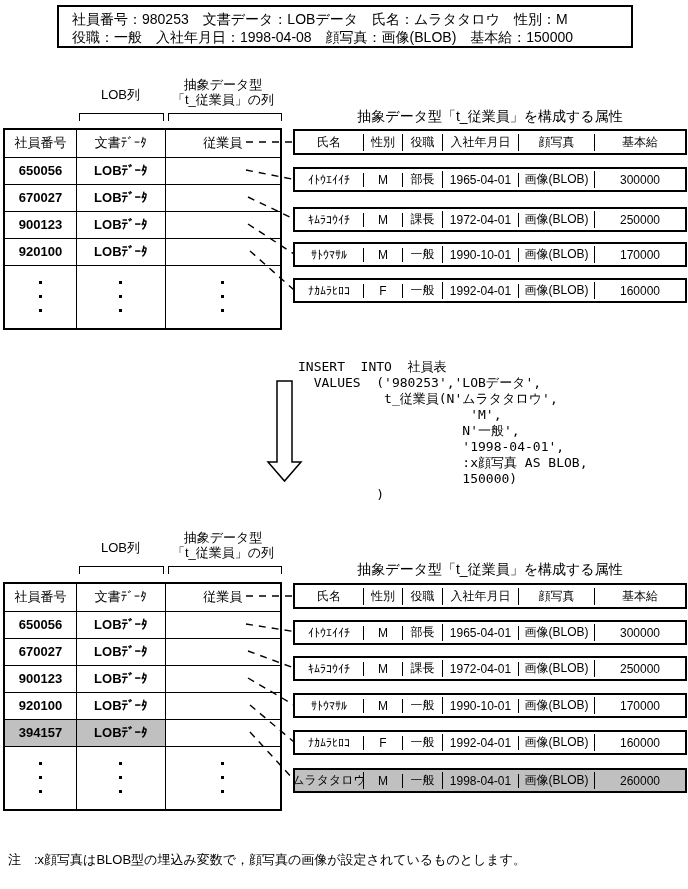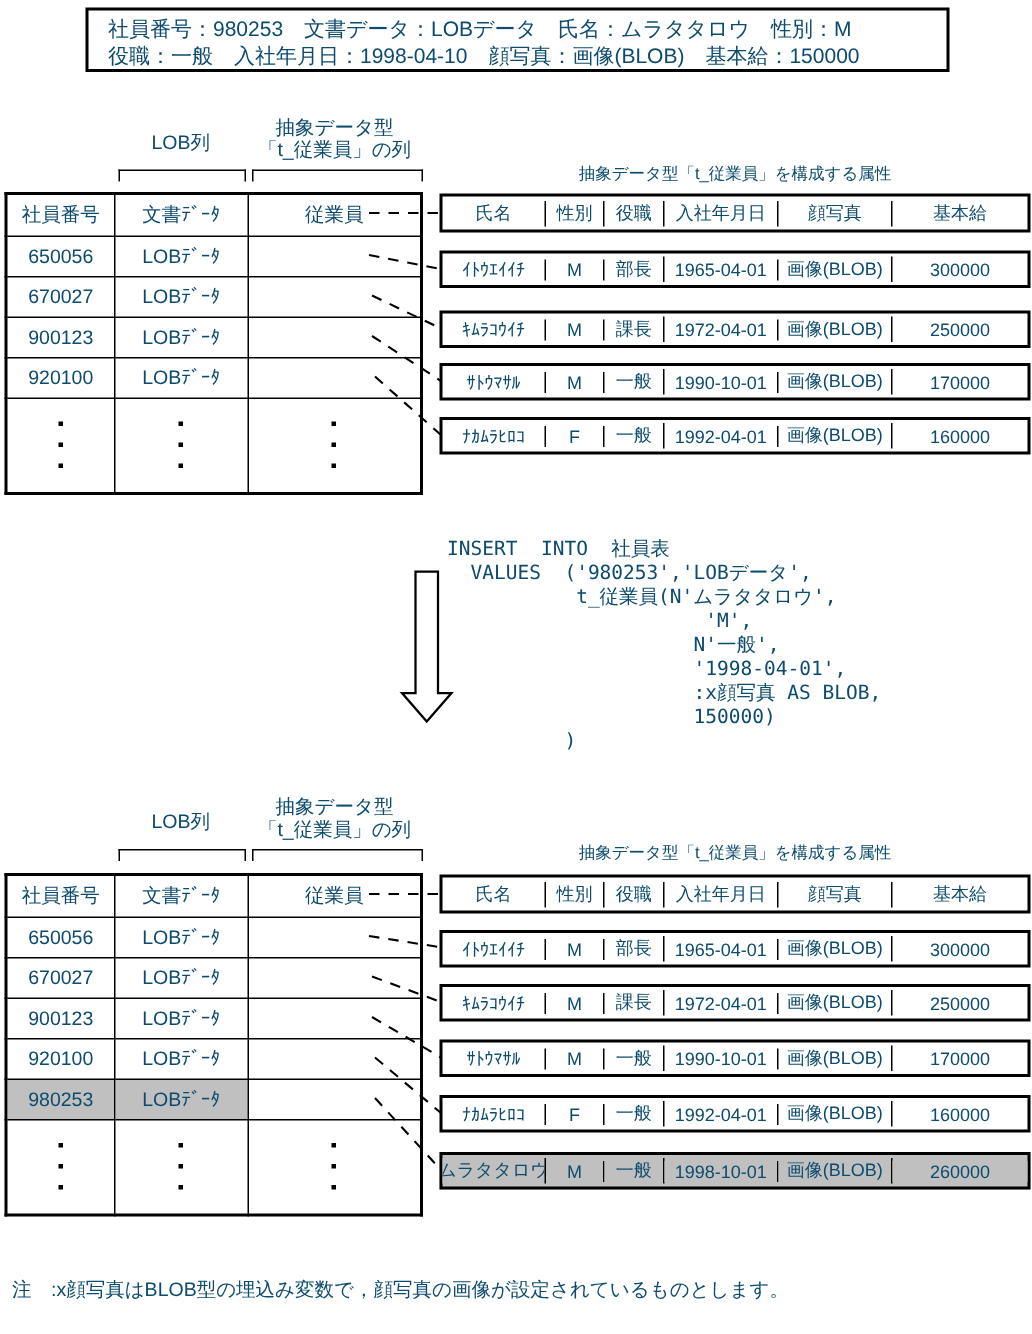--- a/index.html
+++ b/index.html
@@ -1,37 +1,37 @@
 <!DOCTYPE html>
 <html><head>
 <meta charset="utf-8">
 <style>
   html,body { margin:0; padding:0; background:#fff; }
   #canvas { position:relative; width:688px; height:889px; background:#fff;
-            font-family:"Liberation Sans","DejaVu Sans",sans-serif; color:#0c4a6e; }
+            font-family:"Liberation Sans","DejaVu Sans",sans-serif; color:#000000; }
 
   .topbox { position:absolute; left:57px; top:5px; width:576px; height:43px; box-sizing:border-box;
             border:2px solid #000; padding:3px 0 0 13px; font-size:14px; line-height:18px; white-space:nowrap; }
 
   .lbl { position:absolute; font-size:13px; line-height:15px; text-align:center; white-space:nowrap; }
   .bracket { position:absolute; height:7px; border-top:1.5px solid #000;
              border-left:1.5px solid #000; border-right:1.5px solid #000; }
 
   .emp-table { position:absolute; border-collapse:collapse; table-layout:fixed; width:279px;
                background:#fff; border:2px solid #000; z-index:1; }
   .emp-table td { border:1px solid #000; text-align:center; font-size:13px; padding:0; vertical-align:middle;
                   white-space:nowrap; overflow:hidden; }
-  tr.rh { height:28px;margin-left:28px; } tr.rd { height:27px; } tr.rdots { height:64px; }
+  tr.rh { height:28px;margin-left:28px; } tr.rd { height:27px;font-weight:bold; } tr.rdots { height:64px; }
   td.pad-r { }
   .gray { background:#c0c0c0; }
 
   .vdots { display:flex; flex-direction:column; align-items:center; gap:11px; }
   .vdots i { width:3px; height:3px; background:#000; display:block; }
 
-  .adt-title { position:absolute; left:293px; width:394px; text-align:center; font-size:11px; white-space:nowrap; }
+  .adt-title { position:absolute; left:293px; width:394px; text-align:center; font-size:14px; white-space:nowrap; }
   .adt-box { position:absolute; left:293px; width:394px; height:25px; display:flex; align-items:center;
              border:2px solid #000; background:#fff; box-sizing:border-box; z-index:2; }
   .adt-box.hdr { height:26px; }
   .adt-box>div { display:flex; align-items:center; justify-content:center; font-size:12px;
                  white-space:nowrap; overflow:hidden; }
   .cl { border-right:1px solid #000; }
   .c0{width:68px} .c1{width:38px} .c2{width:39px} .c3{width:75px} .c4{width:75px} .c5{flex:1}
   .adt-box.gray, .adt-box.gray>div { background:#c0c0c0; }
 
   .sql { position:absolute; left:298px; top:359px; margin:0; white-space:pre;
@@ -41,21 +41,21 @@
 
   .overlay { position:absolute; left:0; top:0; z-index:5; pointer-events:none; }
 </style>
 </head>
 <body>
 
 <div id="canvas">
 
   <div class="topbox">
     <div>社員番号：980253　文書データ：LOBデータ　氏名：ムラタタロウ　性別：M</div>
-    <div>役職：一般　入社年月日：1998-04-10　顔写真：画像(BLOB)　基本給：150000</div>
+    <div>役職：一般　入社年月日：1998-04-08　顔写真：画像(BLOB)　基本給：150000</div>
   </div>
 
   <div class="lbl" style="left:78px;top:87px;width:85px">LOB列</div>
   <div class="lbl" style="left:153px;top:77px;width:140px">
     <div>抽象データ型</div>
     <div>「t_従業員」の列</div>
   </div>
   <div class="bracket" style="left:79px;top:113px;width:83px"></div>
   <div class="bracket" style="left:168px;top:113px;width:112px"></div>
 
@@ -205,21 +205,21 @@
       <td>900123</td>
       <td>LOBﾃﾞｰﾀ</td>
       <td></td>
     </tr>
     <tr class="rd">
       <td>920100</td>
       <td>LOBﾃﾞｰﾀ</td>
       <td></td>
     </tr>
     <tr class="rd">
-      <td class="gray">980253</td>
+      <td class="gray">394157</td>
       <td class="gray">LOBﾃﾞｰﾀ</td>
       <td></td>
     </tr>
     <tr class="rdots">
       <td>
             <div class="vdots">
               <i></i>
               <i></i>
               <i></i>
             </div>
@@ -282,21 +282,21 @@
     <div class="cl c1">F</div>
     <div class="cl c2">一般</div>
     <div class="cl c3">1992-04-01</div>
     <div class="cl c4">画像(BLOB)</div>
     <div class="c5">160000</div>
   </div>
   <div class="adt-box gray" style="top:768px">
     <div class="cl c0">ムラタタロウ</div>
     <div class="cl c1">M</div>
     <div class="cl c2">一般</div>
-    <div class="cl c3">1998-10-01</div>
+    <div class="cl c3">1998-04-01</div>
     <div class="cl c4">画像(BLOB)</div>
     <div class="c5">260000</div>
   </div>
 
   <div class="note">注　:x顔写真はBLOB型の埋込み変数で，顔写真の画像が設定されているものとします。</div>
 
   <svg class="overlay" width="688" height="889" viewBox="0 0 688 889">
     <g stroke="#000" stroke-width="1.4" stroke-dasharray="7 6" fill="none">
       <line x1="246" y1="142" x2="298" y2="142"></line>
       <line x1="246" y1="170" x2="297" y2="180"></line>

